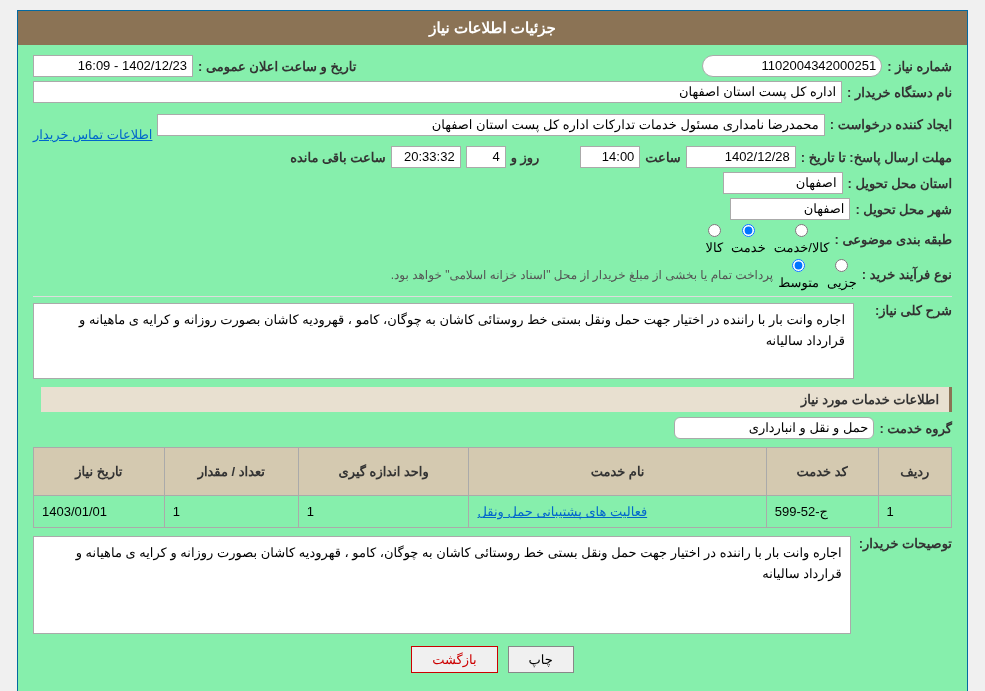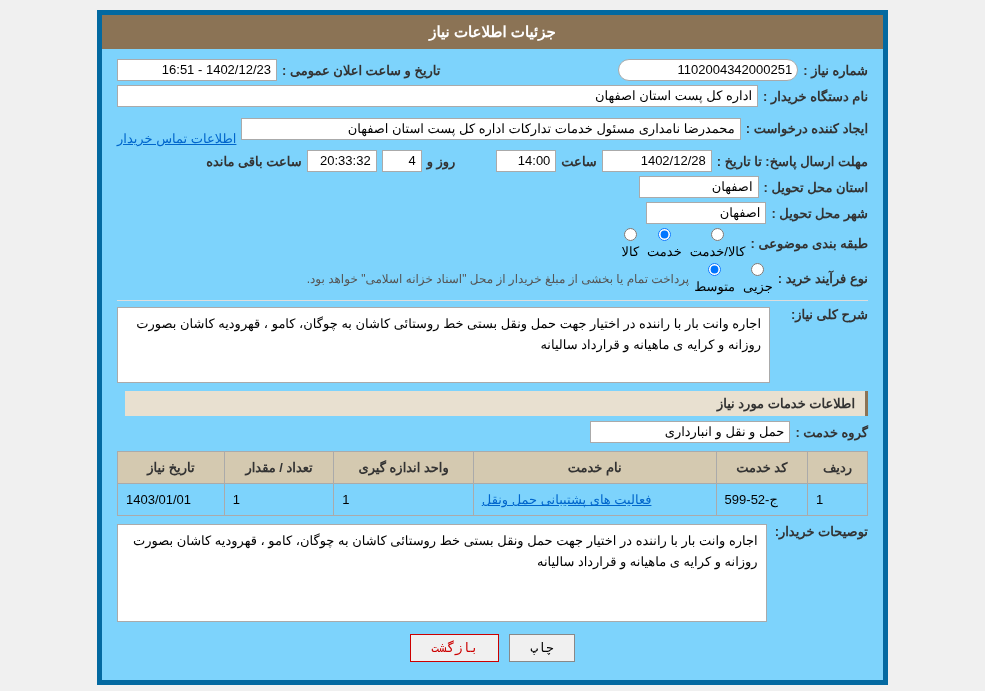--- a/index.html
+++ b/index.html
@@ -8,23 +8,23 @@
       font-size: 13px;
       direction: rtl;
       background: #f0f0f0;
       display: flex;
       justify-content: center;
       align-items: flex-start;
       min-height: 691px;
       padding: 10px;
     }
     .container {
-      width: 791px;
-      background: #7dd3fc;
-      border: 5px solid #0369a1;
+      width: 951px;
+      background: #86efac;
+      border: 1px solid #0369a1;
     }
     .header {
       background: #8B7355;
       color: #fff;
       text-align: center;
       padding: 8px 12px;
       font-size: 15px;
       font-weight: bold;
     }
     .content {
@@ -84,21 +84,21 @@
       resize: none;
     }
     .data-table {
       width: 100%;
       border-collapse: collapse;
       margin: 8px 0;
     }
     .data-table th {
       background: #d4c9b0;
       border: 1px solid #aaa;
-      padding: 8px 8px;
+      padding: 16px 8px;
       text-align: center;
       font-weight: bold;
       color: #333;
     }
     .data-table td {
       border: 1px solid #aaa;
       padding: 8px 8px;
       text-align: left;
     }
     .data-table td.link-td {
@@ -110,21 +110,21 @@
       display: flex;
       justify-content: center;
       gap: 10px;
       margin: 12px 0 8px 0;
     }
     .btn {
       padding: 5px 20px;
       border: 1px solid #888;
       cursor: pointer;
       font-size: 13px;
-      font-family: Liberation Mono, monospace;
+      font-family: Liberation Sans, sans-serif;
     }
     .btn-print {
       background: #f0f0f0;
     }
     .btn-back {
       background: #f0f0f0;
       border: 1px solid #c00;
       color: #c00;
     }
     .divider {
@@ -145,21 +145,21 @@
   <div class="content">
 
     <div class="row-flex">
 
       <span class="field-label">شماره نیاز :</span>
       <span class="input-box" style="min-width:180px;border-radius:11px;">1102004342000251</span>
 
       <span style="flex:1;"></span>
 
       <span class="field-label">تاریخ و ساعت اعلان عمومی :</span>
-      <span class="input-box" style="min-width:160px;">1402/12/23 - 16:51</span>
+      <span class="input-box" style="min-width:160px;">1402/12/23 - 16:09</span>
     </div>
 
     <div class="row-flex">
       <span class="field-label">نام دستگاه خریدار :</span>
       <span class="input-box" style="min-width:350px; flex:1;">اداره کل پست استان اصفهان</span>
     </div>
 
     <div class="row-flex">
       <span class="field-label">ایجاد کننده درخواست :</span>
       <span class="input-box" style="flex:1;">محمدرضا نامداری مسئول خدمات تداركات اداره كل پست استان اصفهان</span>
@@ -226,21 +226,21 @@
       <span class="field-label" style="white-space:nowrap; min-width:90px;">شرح کلی نیاز:</span>
       <textarea class="description-box" readonly="" rows="3" style="flex: 1 1 0%; font-family: Tahoma, Arial, sans-serif; font-size: 13px; direction: rtl;">اجاره وانت بار با راننده در اختیار جهت حمل ونقل بستی خط روستائی کاشان به چوگان، کامو ، قهرودیه کاشان بصورت روزانه و کرایه ی ماهیانه و قرارداد سالیانه</textarea>
     </div>
 
     <div class="section-header">
       <span>اطلاعات خدمات مورد نیاز</span>
     </div>
 
     <div class="row-flex">
       <span class="field-label">گروه خدمت :</span>
-      <span class="input-box" style="min-width:200px;">حمل و نقل و انبارداری</span>
+      <span class="input-box" style="min-width:200px;border-radius:6px;">حمل و نقل و انبارداری</span>
     </div>
 
     <table class="data-table">
       <thead>
         <tr>
           <th>ردیف</th>
           <th>کد خدمت</th>
           <th>نام خدمت</th>
           <th>واحد اندازه گیری</th>
           <th>تعداد / مقدار</th>

